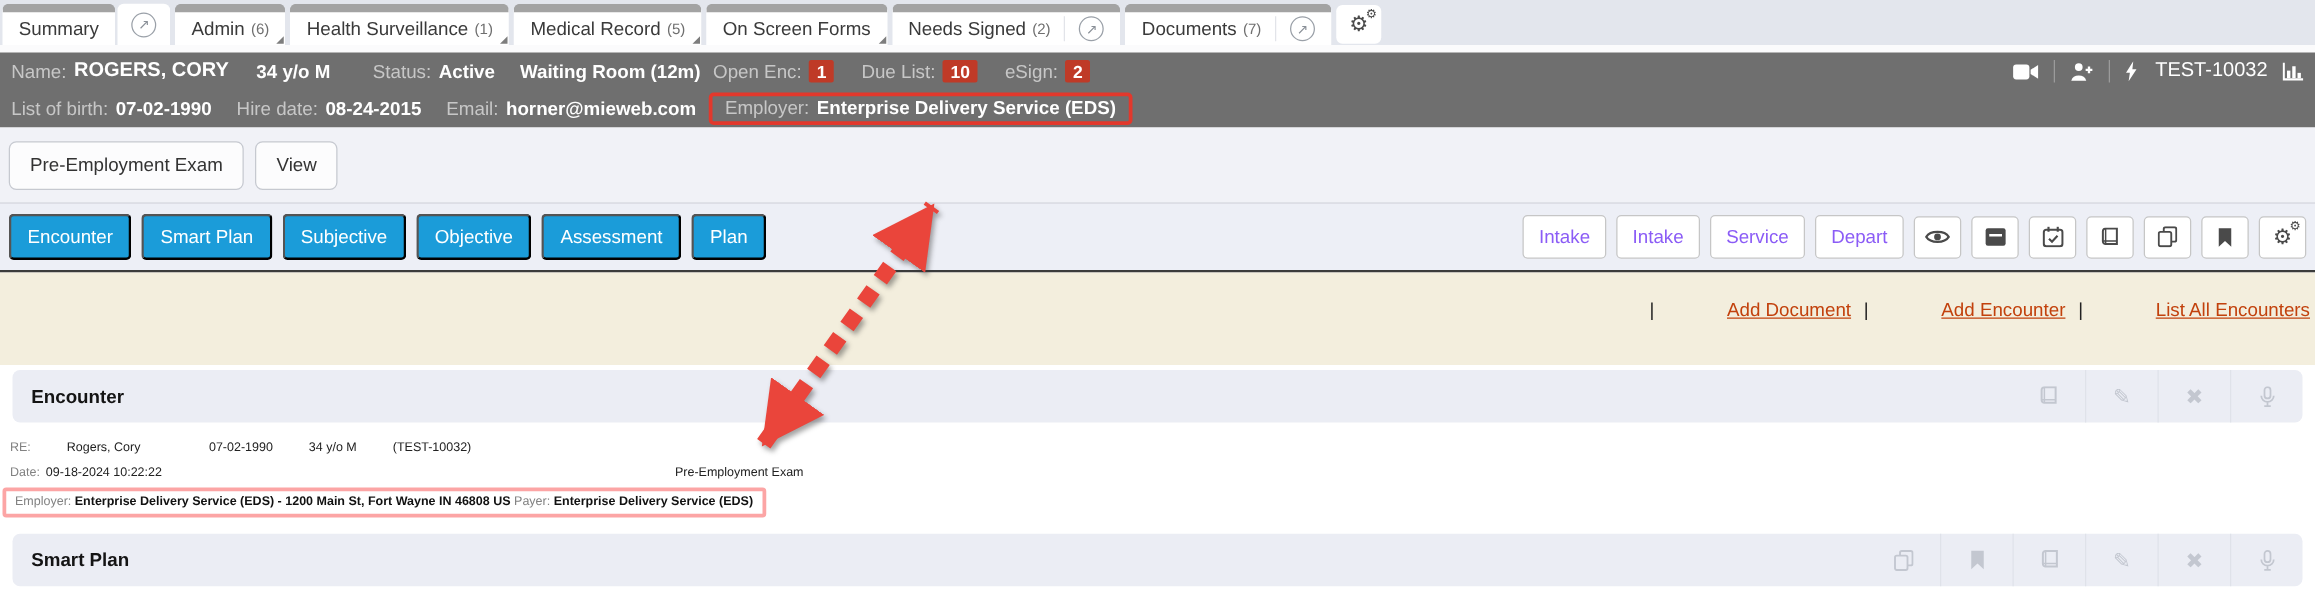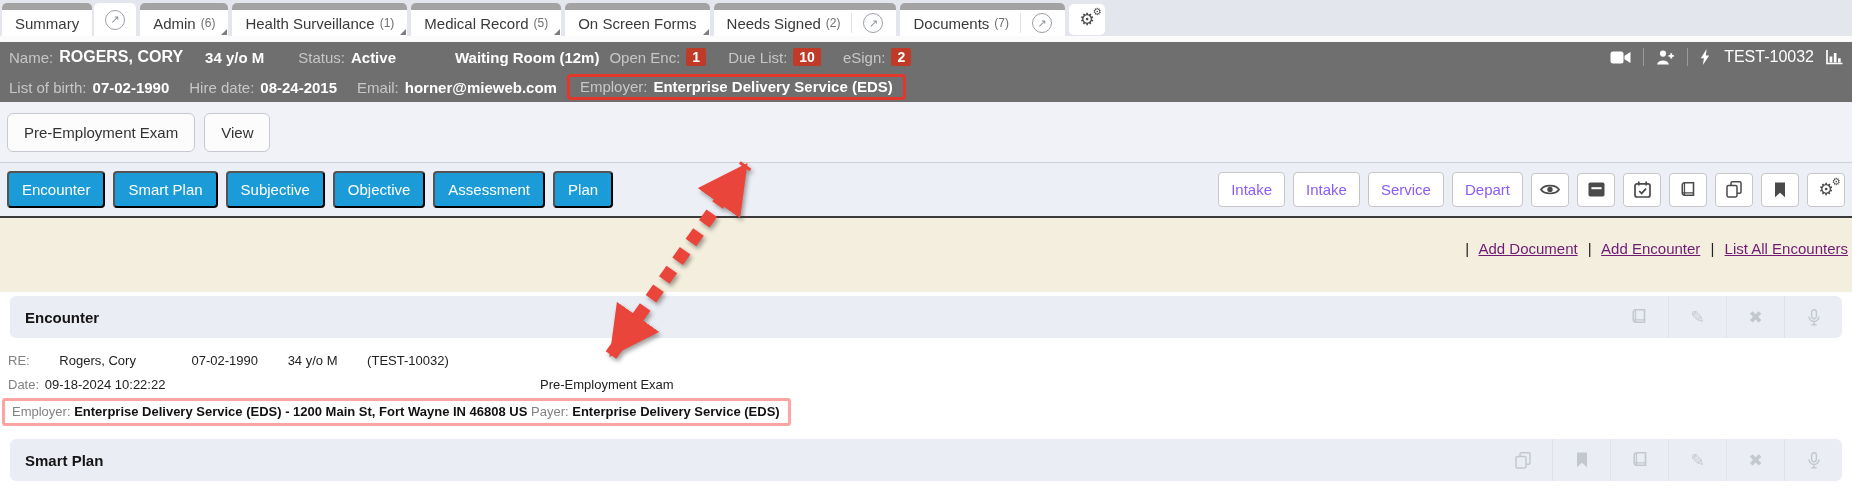--- a/index.html
+++ b/index.html
@@ -93,39 +93,39 @@
   }
   .ibtn {
     background:#fff; border:1px solid #c6c6c6; border-radius:4px;
     width:38px; height:34px; margin-left:8px; display:flex; align-items:center;
     justify-content:center; color:#4a4a4a; cursor:pointer; flex:none;
   }
 
   
   .beige { height:74px; background:#f3eedd; }
   .linksrow { text-align:right; padding:22px 4px 0 0; font-size:15px; color:#222; white-space:nowrap; }
-  .linksrow a { color:#701a75; text-decoration:underline; cursor:pointer; }
+  .linksrow a { color:#c2410c; text-decoration:underline; cursor:pointer;margin-left:48px; }
   .linksrow .sep { margin:0 6px; text-decoration:none; }
 
   
   .content { background:#fff; }
   .sec-header {
     height:42px; background:#ebedf4; border-radius:6px;
     display:flex; align-items:center; padding:0 0 0 15px; margin:4px 10px 0;
   }
   .sec-title { font-weight:bold; font-size:15px; color:#141414; }
   .hicons { margin-left:auto; display:flex; align-items:stretch; color:#c3c7d0; height:100%; }
   .hicon {
     display:flex; align-items:center; justify-content:center;
     width:58px; border-left:1px solid #dfe2e9; cursor:pointer;
   }
   .hicon:first-child { border-left:none; }
   .hicon .uni { font-size:17px; line-height:1; }
 
-  .enc-body { font-size:13px; color:#222; }
+  .enc-body { font-size:10px; color:#222; }
   .re-line { margin:15px 0 0 8px; }
   .re-line span { margin-right:26px; }
   .glabel { color:#828282; margin-right:2px; }
   .date-line { position:relative; margin:9px 0 0 8px; }
   .exam-type { position:absolute; left:532px; top:0; color:#222; }
   .emp-line {
     display:inline-block; border:3px solid #fca5a5; border-radius:3px;
     margin:6px 0 0 2px; padding:3px 8px 4px 7px; white-space:nowrap;
   }
   .bval { font-weight:bold; color:#111; }
@@ -188,21 +188,21 @@
 
 <div class="gap"></div>
 
 <div class="pbar">
   <div class="prow">
     <span class="plabel">Name:</span>
     <span class="pname">ROGERS, CORY</span>
     <span class="pval">34 y/o M</span>
     <span class="plabel" style="margin-left:14px;">Status:</span>
     <span class="pval">Active</span>
-    <span class="pval" style="margin-right:10px;margin-left:39px;">Waiting Room (12m)</span>
+    <span class="pval" style="margin-right:10px;">Waiting Room (12m)</span>
     <span class="plabel">Open Enc:</span>
     <span class="badge">1</span>
     <span class="plabel">Due List:</span>
     <span class="badge">10</span>
     <span class="plabel">eSign:</span>
     <span class="badge">2</span>
     <span class="pright">
       <span class="picon">
         <svg class="ic" width="21" height="13" viewBox="0 0 21 13">
             <rect x="0.5" y="0.5" width="13" height="12" rx="2.5" fill="#fff"></rect>

